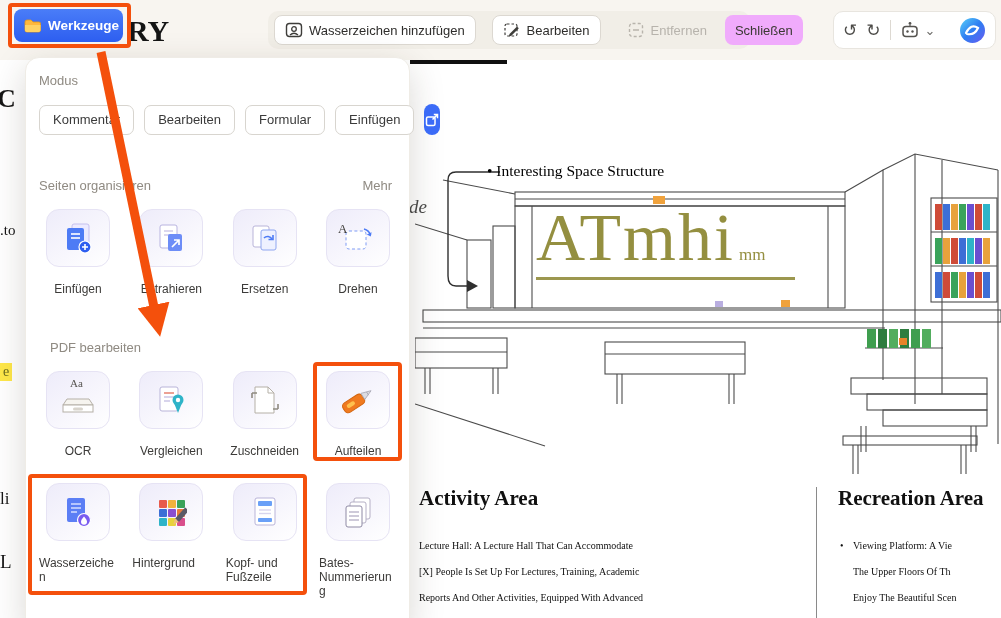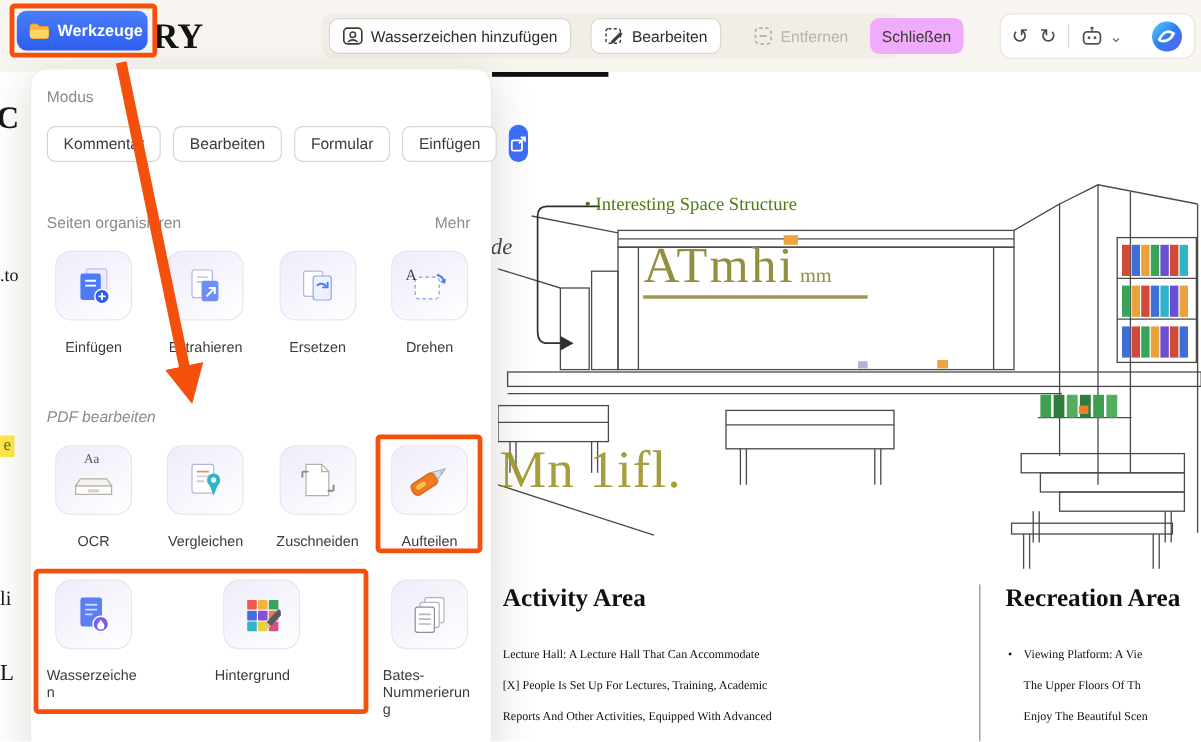--- a/index.html
+++ b/index.html
@@ -20,23 +20,23 @@
 
   .right-cluster { position:absolute; left:833px; top:11px; width:163px; height:38px; background:#fff; border:1px solid #e8e5df; border-radius:10px; display:flex; align-items:center; padding:0 9px; gap:9px; z-index:3; }
   .glyph-btn { font-size:17px; color:#4c4b48; cursor:pointer; line-height:1; }
   .chev { font-size:13px; color:#6b6a67; cursor:pointer; line-height:1; margin-left:-4px; }
 
   
   .doc { position:absolute; inset:0; z-index:1; font-family:"Liberation Serif", serif; }
   .underline-bar { position:absolute; left:410px; top:59px; width:97px; height:5px; background:#101010; }
   .sketch { position:absolute; left:415px; top:142px; }
   .connector { position:absolute; left:440px; top:158px; }
-  .note-line { position:absolute; left:487px; top:162px; font-size:15.5px; color:#4d7c0f; }
+  .note-line { position:absolute; left:487px; top:162px; font-size:15.5px; color:#000000; }
   .wm1 { position:absolute; left:536px; top:198px; color:rgba(139,133,48,.92); border-bottom:3px solid rgba(139,133,48,.85); padding:0 30px 0 0; }
-  .wm1 .big { font-size:42px; letter-spacing:2px; }
+  .wm1 .big { font-size:68px; letter-spacing:2px; }
   .wm1 .sub { font-size:17px; }
   .wm2 { position:absolute; left:416px; top:366px; font-size:44px; color:rgba(158,150,45,.92); letter-spacing:1px; }
   .frag { position:absolute; color:#161616; }
   .frag.hl { background:#ffe84a; color:#6b6b1f; padding:1px 3px; }
   .col { position:absolute; color:#101010; }
   .col h2 { font-size:21px; font-weight:bold; margin-bottom:22px; }
   .col .line { font-size:10px; line-height:26px; position:relative; }
   .col .line .b { position:absolute; left:-13px; }
   .vdiv { position:absolute; left:816px; top:487px; width:1px; height:131px; background:#8a8a8a; }
 
@@ -155,21 +155,20 @@
     </svg>
     <div class="note-line">
       <span>•</span>
       <span>Interesting Space Structure</span>
     </div>
 
     <div class="wm1">
       <span class="big">ATmhi</span>
       <span class="sub">mm</span>
     </div>
-    <div class="wm2">Mn 1ifl.</div>
 
     <div class="frag" style="left:-3px; top:84px; font-size:26px; font-weight:bold;">C</div>
     <div class="frag" style="left:0; top:222px; font-size:15px;">.to</div>
     <div class="frag hl" style="left:0; top:363px; font-size:14px;">e</div>
     <div class="frag" style="left:0; top:489px; font-size:17px;">li</div>
     <div class="frag" style="left:0; top:551px; font-size:19px;">L</div>
     <div class="frag" style="left:409px; top:196px; font-size:19px; font-style:italic; color:#4a4a4a;">de</div>
 
     <div class="col" style="left:419px; top:486px; width:398px;">
       <h2>Activity Area</h2>
@@ -314,21 +313,21 @@
               <rect x="4" y="9" width="20" height="18" rx="3" fill="#fff" stroke="#7e9cf5" stroke-dasharray="3 2.4"></rect>
               <path d="M22,7 a9,9 0 0 1 6.5,6" stroke="#4d7bf5" fill="none" stroke-width="1.6"></path>
               <path d="M29.6,10.2 L28.8,14.6 L24.8,12.6 Z" fill="#4d7bf5"></path>
             </svg>
           <span class="ovl" style="font-size:13px; left:11px; top:11px;">A</span>
         </div>
         <div class="lab">Drehen</div>
       </div>
     </div>
 
-    <div class="sec-label" style="left:13px; top:282px;font-style:italic;">PDF bearbeiten</div>
+    <div class="sec-label" style="left:24px; top:282px;">PDF bearbeiten</div>
 
     <div class="tile-row" style="top:313px;">
       <div class="cell">
         <div class="tile">
           <svg width="34" height="30" viewBox="0 0 34 30">
               <path d="M6,14 L28,14 L32,20 L2,20 Z" fill="#f6f4ef" stroke="#b5b0a7"></path>
               <rect x="2" y="20" width="30" height="7" fill="#fff" stroke="#b5b0a7"></rect>
               <rect x="12" y="22.5" width="10" height="3" rx="1.5" fill="#d8d4cc"></rect>
             </svg>
           <span class="ovl" style="font-size:11px; left:23px; top:5px; color:#55534f;">Aa</span>
@@ -404,20 +403,32 @@
               <g transform="rotate(42 23 21)">
                 <rect x="20.5" y="9" width="5" height="15" fill="#5a5a66"></rect>
                 <path d="M20.5,24 h5 l-2.5,5.5 z" fill="#f0c07a"></path>
               </g>
             </svg>
           </div>
         <div class="lab wrap">Hintergrund</div>
       </div>
       <div class="cell">
         <div class="tile">
+            <svg width="30" height="32" viewBox="0 0 30 32">
+              <rect x="5" y="2" width="20" height="27" rx="2" fill="#fff" stroke="#b9b4d9"></rect>
+              <rect x="8" y="5" width="14" height="5" rx="1" fill="#6aa0f7"></rect>
+              <rect x="8" y="22" width="14" height="4" rx="1" fill="#6aa0f7"></rect>
+              <line x1="9" y1="14" x2="21" y2="14" stroke="#d8d5ee" stroke-width="1.4"></line>
+              <line x1="9" y1="17.5" x2="21" y2="17.5" stroke="#d8d5ee" stroke-width="1.4"></line>
+            </svg>
+          </div>
+        <div class="lab wrap">Kopf- und Fußzeile</div>
+      </div>
+      <div class="cell">
+        <div class="tile">
             <svg width="32" height="32" viewBox="0 0 32 32">
               <rect x="12" y="2" width="16" height="21" rx="2" fill="#fff" stroke="#b5b0c5"></rect>
               <rect x="8" y="6" width="16" height="21" rx="2" fill="#fff" stroke="#b5b0c5"></rect>
               <rect x="4" y="10" width="16" height="21" rx="2" fill="#fff" stroke="#8f8aa5"></rect>
               <line x1="7" y1="16" x2="17" y2="16" stroke="#b9b4c9" stroke-width="1.4"></line>
               <line x1="7" y1="20" x2="17" y2="20" stroke="#b9b4c9" stroke-width="1.4"></line>
               <line x1="7" y1="24" x2="17" y2="24" stroke="#b9b4c9" stroke-width="1.4"></line>
             </svg>
           </div>
         <div class="lab wrap">Bates-Nummerierung</div>

